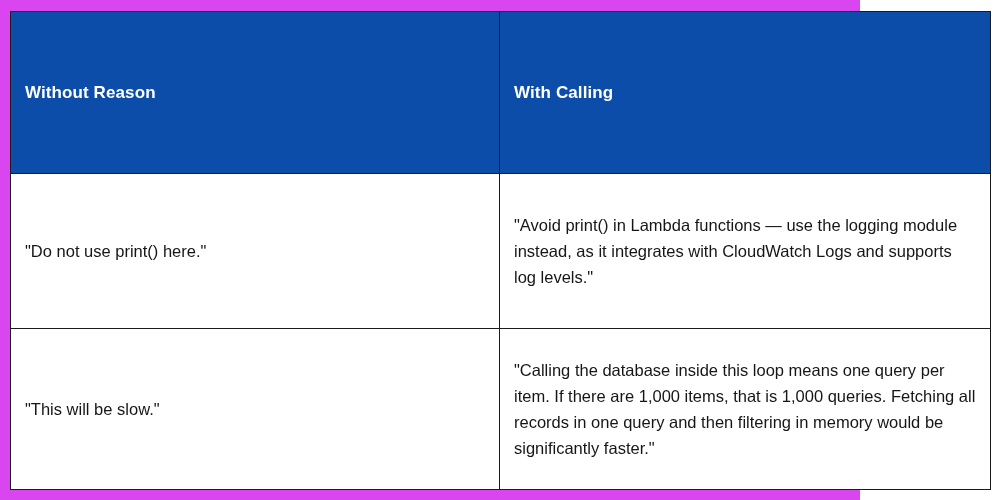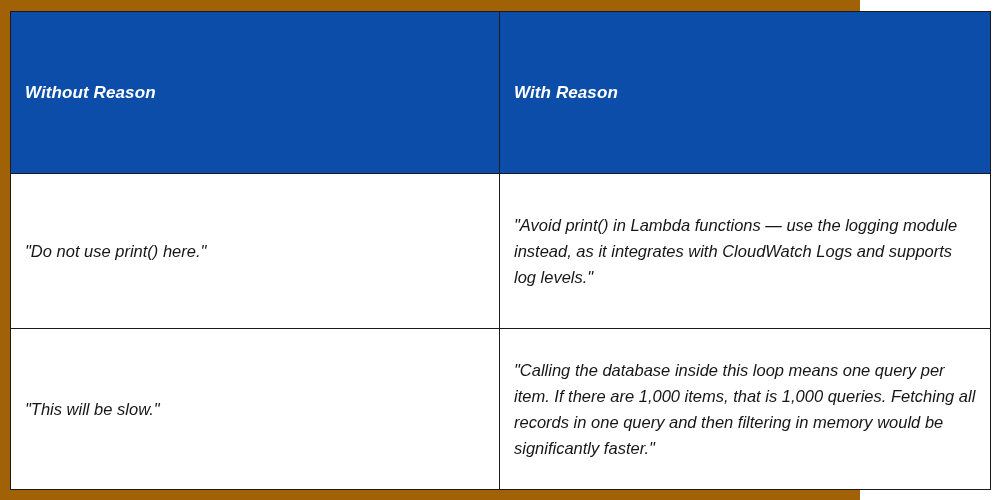--- a/index.html
+++ b/index.html
@@ -11,22 +11,21 @@
     width: 1000px;
     height: 500px;
     overflow: hidden;
     font-family: "Liberation Sans", "DejaVu Sans", sans-serif;
   }
 
   .page {
     position: relative;
     width: 860px;
     height: 500px;
-    background: #a16207;
-    font-style: italic;
+    background: #d946ef;
   }
 
   .comparison-table {
     position: absolute;
     left: 10px;
     top: 11px;
     width: 980px;
     border-collapse: collapse;
     table-layout: fixed;
   }
@@ -80,21 +79,21 @@
 
   <table class="comparison-table">
     <colgroup>
       <col class="col-left">
       <col class="col-right">
     </colgroup>
 
     <thead>
       <tr>
         <th>Without Reason</th>
-        <th>With Reason</th>
+        <th>With Calling</th>
       </tr>
     </thead>
 
     <tbody>
       <tr class="row-1">
         <td class="cell-short">"Do not use print() here."</td>
         <td class="cell-long">"Avoid print() in Lambda functions — use the logging module instead, as it integrates with CloudWatch Logs and supports log levels."</td>
       </tr>
       <tr class="row-2">
         <td class="cell-short">"This will be slow."</td>

